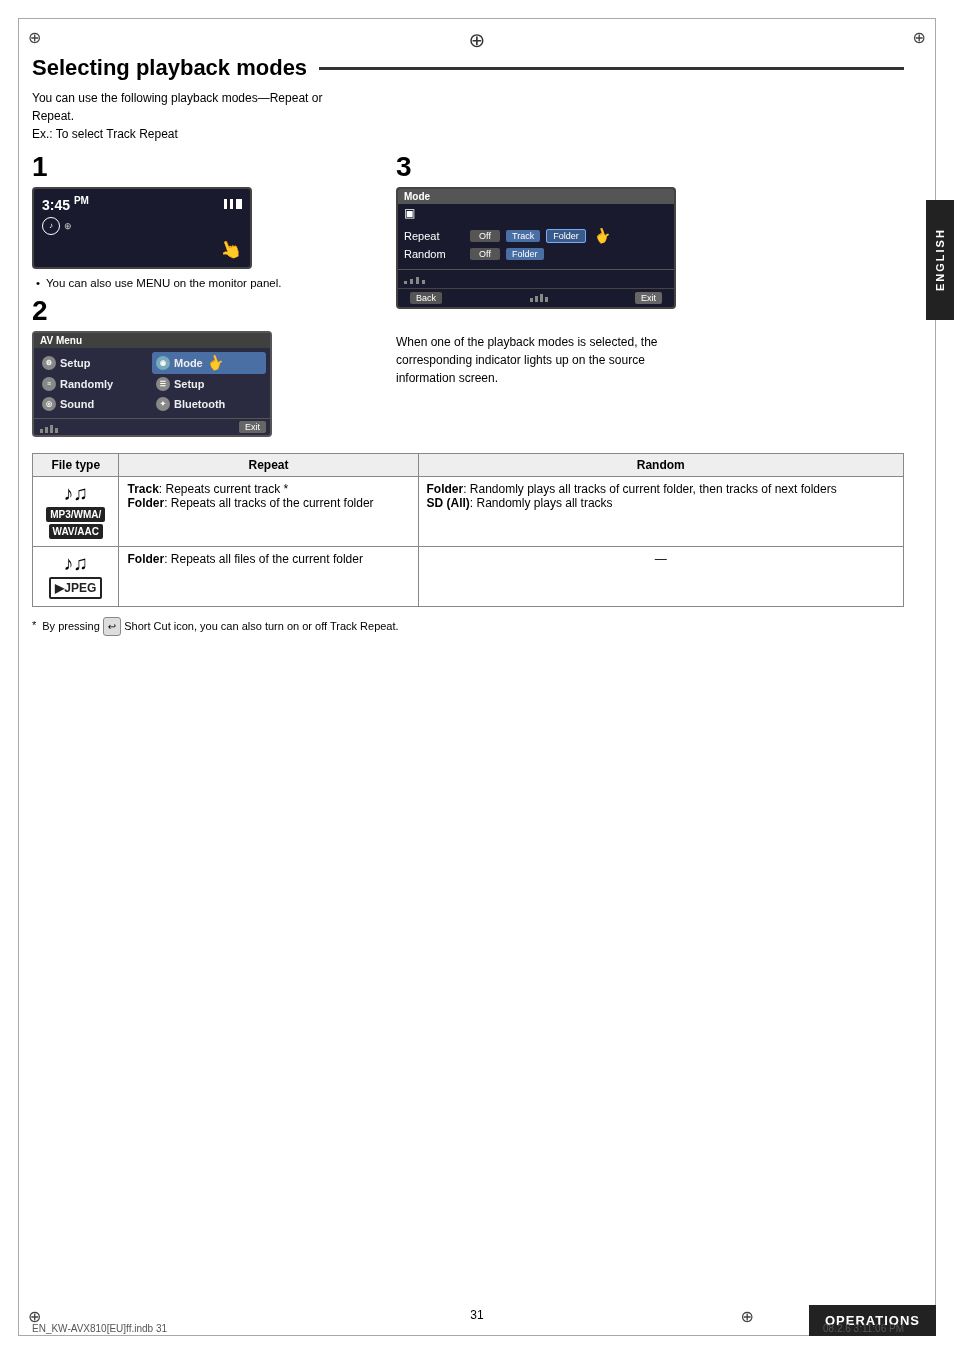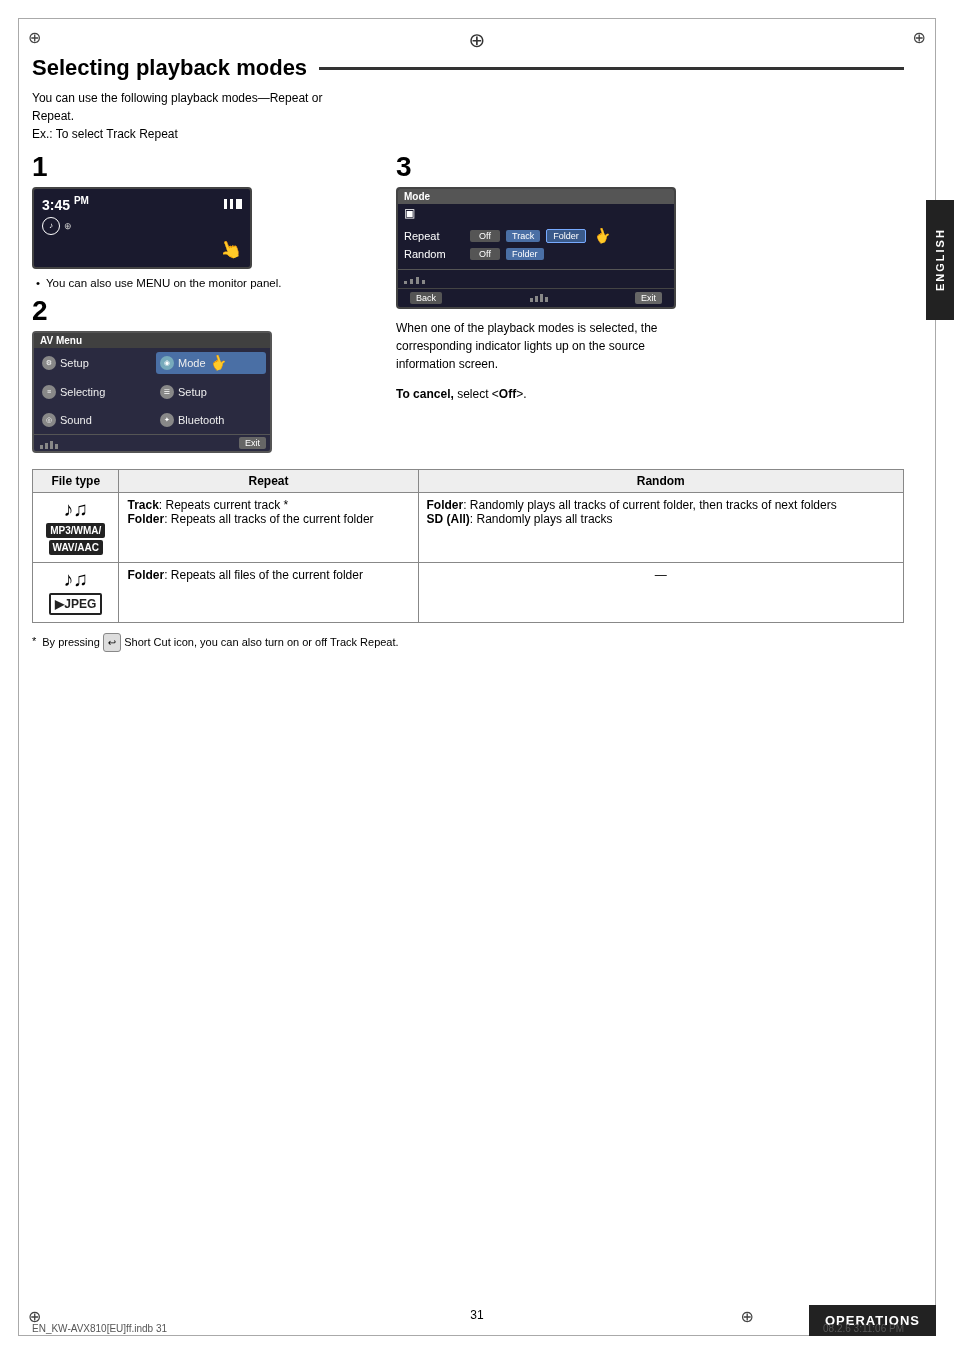--- a/index.html
+++ b/index.html
@@ -189,22 +189,23 @@
     .av-menu-title {
       background: #404040;
       padding: 2px 6px;
       font-size: 10px;
       font-weight: bold;
       color: #fff;
     }
     .av-menu-grid {
       display: grid;
       grid-template-columns: 1fr 1fr;
-      gap: 8px;
+      gap: 0;
       padding: 4px;
+      font-weight: bold;
     }
     .av-menu-item {
       display: flex;
       align-items: center;
       gap: 4px;
       padding: 3px 4px;
       font-size: 11px;
       color: #eee;
     }
     .av-menu-item.highlighted {
@@ -521,21 +522,21 @@
           </div>
 
           <div class="av-menu-item highlighted">
             <div class="item-icon" style="background:#7ab;">◉</div>
             <span>Mode</span>
             <span class="hand-cursor" style="font-size:14px;">👆</span>
           </div>
 
           <div class="av-menu-item">
             <div class="item-icon av-menu-item-eq" style="font-size:7px;">≡</div>
-            <span>Selecting</span>
+            <span>Randomly</span>
           </div>
 
           <div class="av-menu-item">
             <div class="item-icon">☰</div>
             <span>Setup</span>
           </div>
 
           <div class="av-menu-item">
             <div class="item-icon">◎</div>
             <span>Sound</span>
@@ -596,30 +597,26 @@
           <div style="display:flex;gap:2px;align-items:flex-end;">
             <div style="width:3px;height:4px;background:#888;"></div>
             <div style="width:3px;height:6px;background:#888;"></div>
             <div style="width:3px;height:8px;background:#888;"></div>
             <div style="width:3px;height:5px;background:#888;"></div>
           </div>
           <div class="exit-btn">Exit</div>
         </div>
       </div>
 
-      <p class="right-desc" style="margin-top:10px;">
+      <p class="right-desc" style="margin-top:24px;">
         <span>When one of the playback modes is selected, the</span><br>
         <span>corresponding indicator lights up on the source</span><br>
         <span>information screen.</span>
       </p>
 
-      <p class="to-cancel">
-        <strong>To cancel,</strong>
-        <span> select &lt;<strong>Off</strong>&gt;.</span>
-      </p>
 
     </div>
   </div>
 
   <table class="info-table">
     <thead>
       <tr>
         <th>File type</th>
         <th>Repeat</th>
         <th>Random</th>

